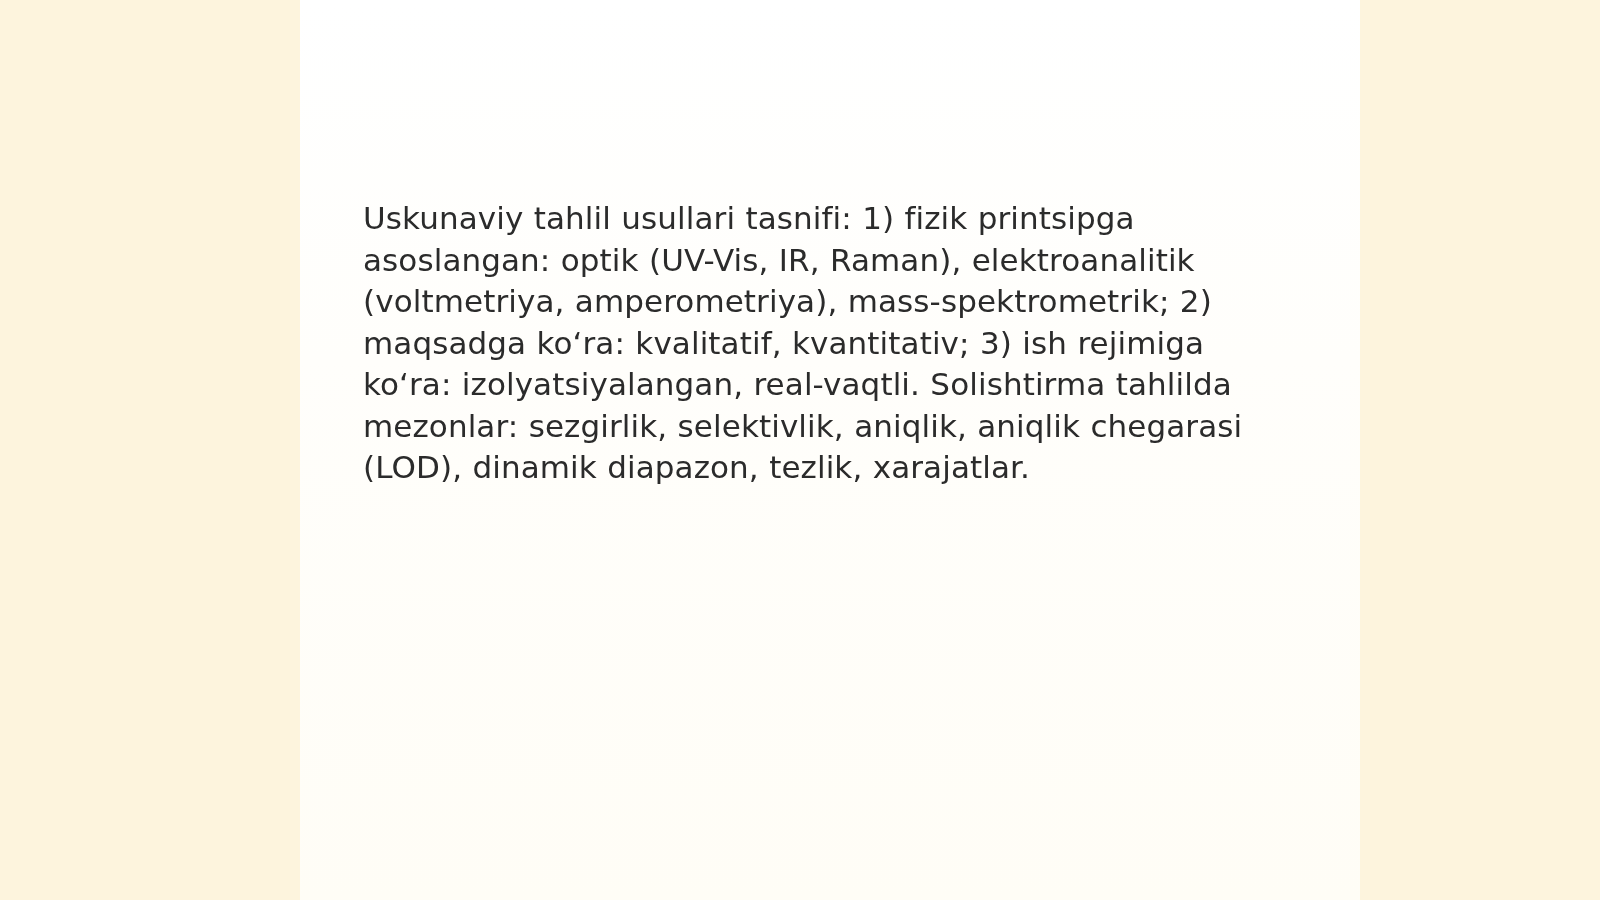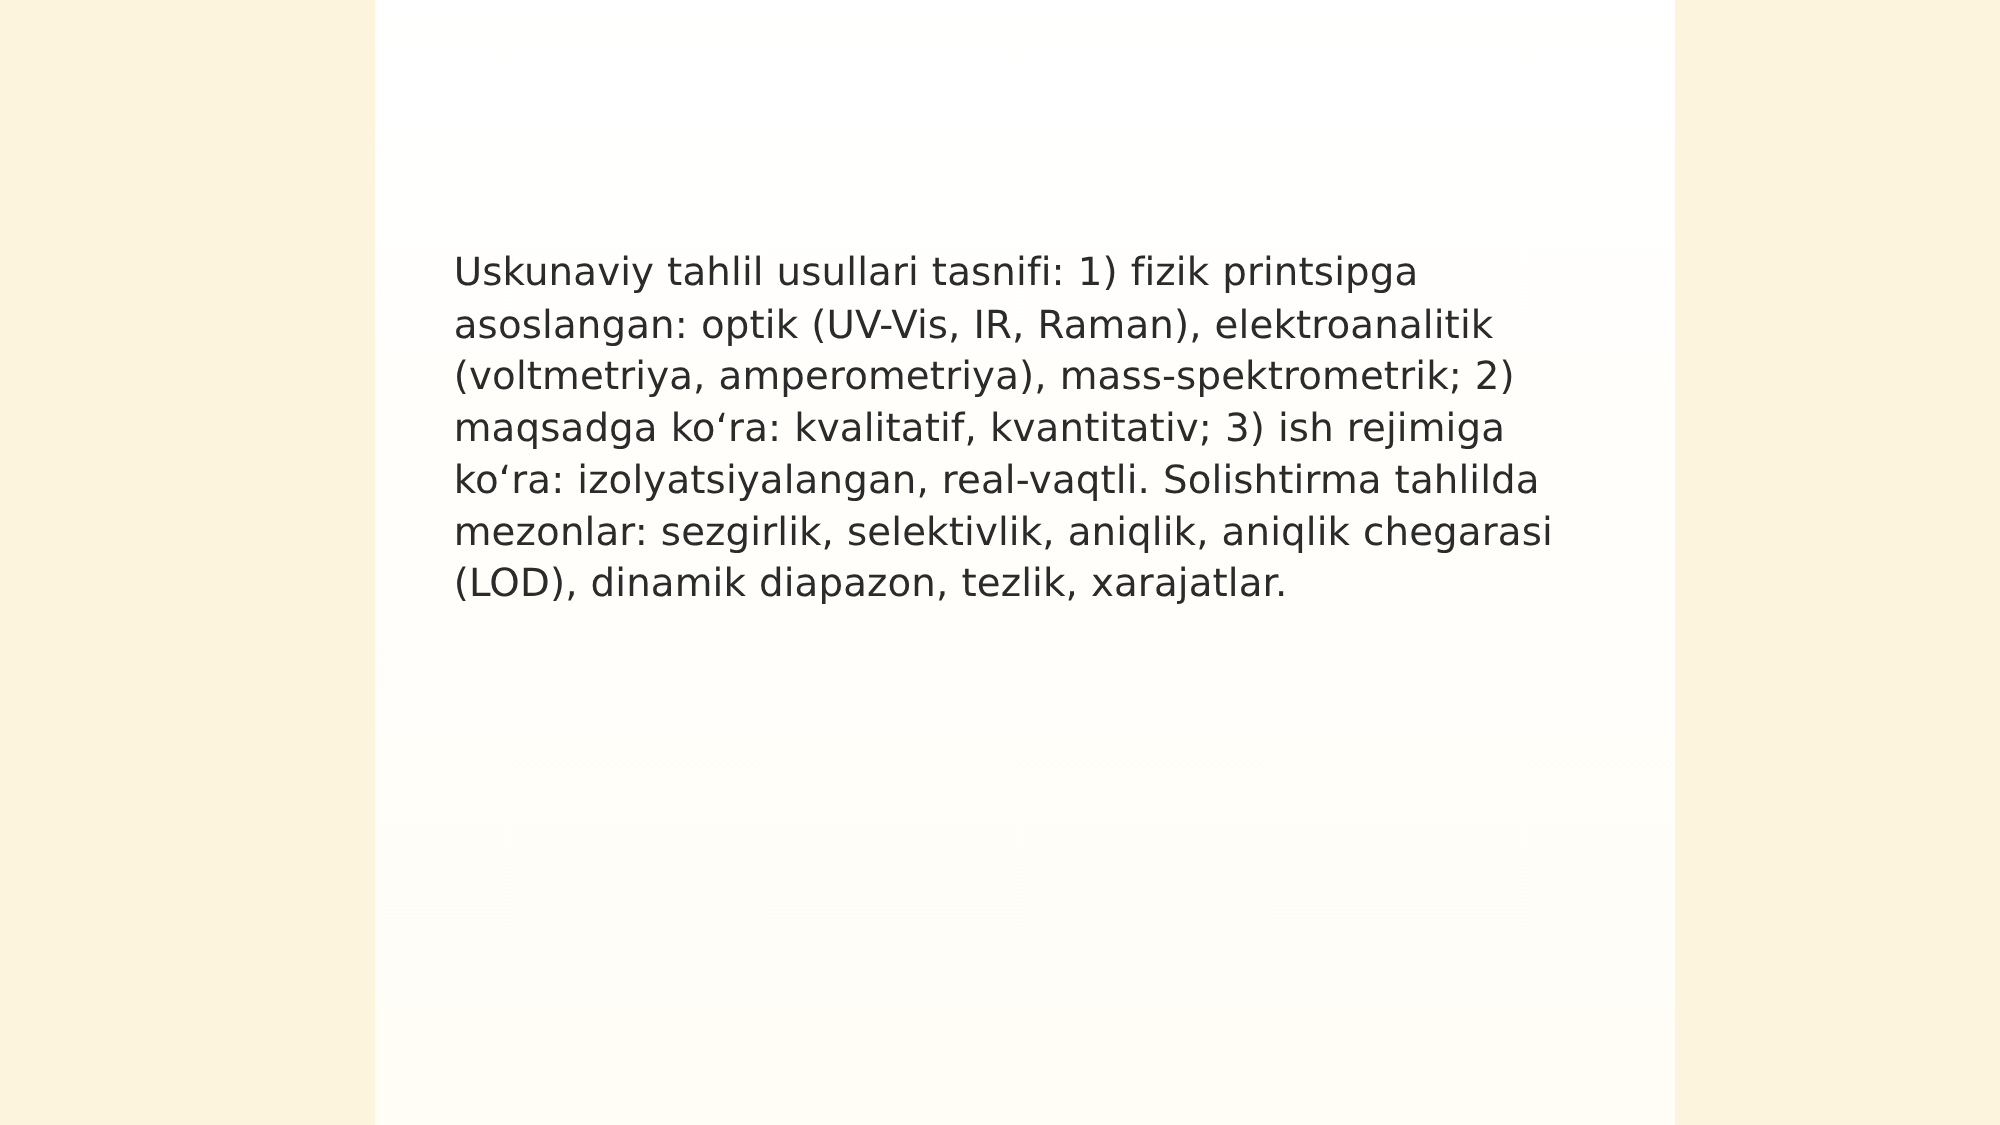--- a/index.html
+++ b/index.html
@@ -32,20 +32,21 @@
     box-shadow: 0 0 0 0 rgba(0,0,0,0);
   }
   .sheet-inner {
     position: absolute;
     left: 0;
     top: 0;
     width: 100%;
     height: 100%;
     background:
       linear-gradient(180deg, #ffffff 0%, #fffefb 40%, #fffdf6 100%);
+    padding-left: 20px;
   }
   .text-block {
     position: absolute;
     left: 63px;
     top: 198px;
     width: 900px;
   }
   .body-paragraph {
     margin: 0;
     font-size: 31px;

